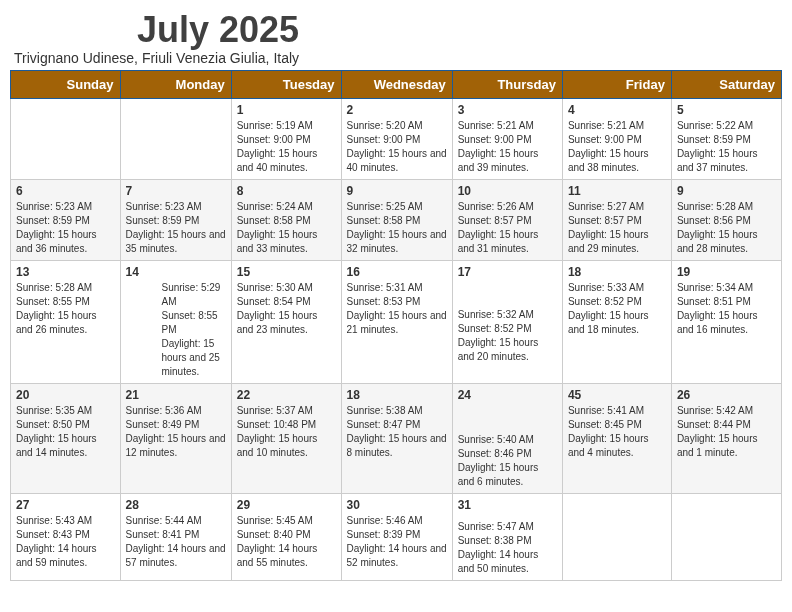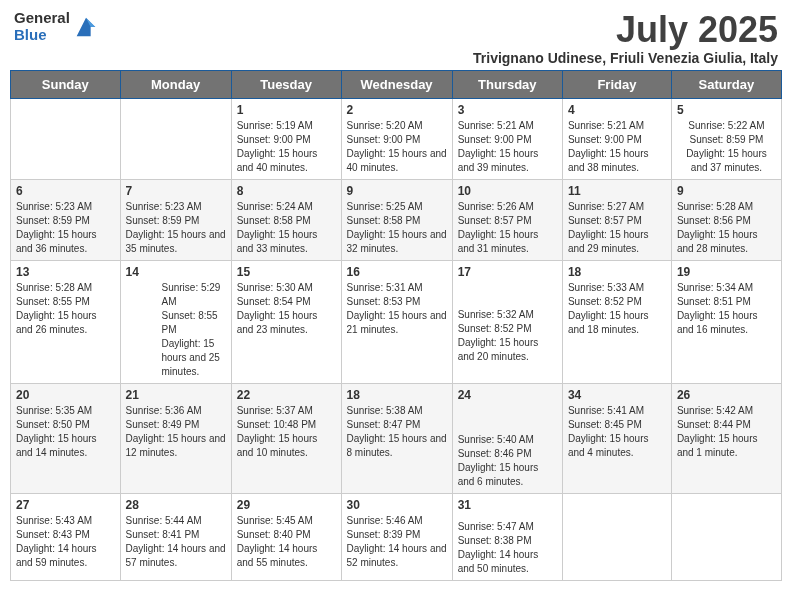--- a/index.html
+++ b/index.html
@@ -47,36 +47,35 @@
     }
     .month-title {
       font-size: 36px;
       font-weight: bold;
       color: #404040;
       line-height: 1.1;
     }
     .subtitle {
       font-size: 14px;
       color: #333;
-      font-weight: bold;
-      margin-left: 28px;
+      font-weight: normal;
     }
     .calendar {
       width: 100%;
       border-collapse: collapse;
       border: 1px solid #ccc;
     }
     .calendar th {
-      background-color: #737373;
+      background-color: #a16207;
       color: #fff;
       font-size: 13px;
       font-weight: bold;
       padding: 6px 6px;
       border: 1px solid #1a5a9a;
-      text-align: center;
+      text-align: right;
     }
     .calendar td {
       vertical-align: top;
       border: 1px solid #ccc;
       padding: 4px 5px;
       width: 113px;
       min-height: 80px;
       font-size: 10.5px;
       color: #333;
       background: #fff;
@@ -96,30 +95,20 @@
       color: #333;
     }
     .empty-cell {
       background: #fff;
     }
   </style>
 </head>
 <body>
 
 <div class="header">
-  <div class="logo">
-    <div class="logo-text">
-      <span class="logo-general">General</span>
-      <span class="logo-blue">Blue</span>
-    </div>
-    <svg class="logo-icon" viewBox="0 0 30 30">
-      <polygon points="5,25 15,5 25,15 20,15 20,25" fill="#2a6fba"></polygon>
-      <polygon points="15,5 25,15 20,15" fill="#5aacee" opacity="0.7"></polygon>
-    </svg>
-  </div>
   <div class="title-block">
     <div class="month-title">July 2025</div>
     <div class="subtitle">Trivignano Udinese, Friuli Venezia Giulia, Italy</div>
   </div>
 </div>
 
 <table class="calendar">
   <thead>
     <tr>
     <th>Sunday</th>
@@ -154,21 +143,21 @@
 Daylight: 15 hours and 39 minutes.</div>
         </td>
         <td>
           <span class="day-num">4</span>
           <div class="day-info" style="white-space: pre-line;">Sunrise: 5:21 AM
 Sunset: 9:00 PM
 Daylight: 15 hours and 38 minutes.</div>
         </td>
         <td>
           <span class="day-num">5</span>
-          <div class="day-info" style="white-space: pre-line; text-align: center;">Sunrise: 5:22 AM
+          <div class="day-info" style="white-space: pre-line;">Sunrise: 5:22 AM
 Sunset: 8:59 PM
 Daylight: 15 hours and 37 minutes.</div>
         </td>
       </tr>
       <tr>
         <td>
           <span class="day-num">6</span>
           <div class="day-info" style="white-space: pre-line;">Sunrise: 5:23 AM
 Sunset: 8:59 PM
 Daylight: 15 hours and 36 minutes.</div>
@@ -279,21 +268,21 @@
 Sunset: 8:47 PM
 Daylight: 15 hours and 8 minutes.</div>
         </td>
         <td>
           <span class="day-num">24</span>
           <div class="day-info" style="white-space: pre-line; margin-top: 31px;">Sunrise: 5:40 AM
 Sunset: 8:46 PM
 Daylight: 15 hours and 6 minutes.</div>
         </td>
         <td>
-          <span class="day-num">34</span>
+          <span class="day-num">45</span>
           <div class="day-info" style="white-space: pre-line;">Sunrise: 5:41 AM
 Sunset: 8:45 PM
 Daylight: 15 hours and 4 minutes.</div>
         </td>
         <td>
           <span class="day-num">26</span>
           <div class="day-info" style="white-space: pre-line;">Sunrise: 5:42 AM
 Sunset: 8:44 PM
 Daylight: 15 hours and 1 minute.</div>
         </td>

